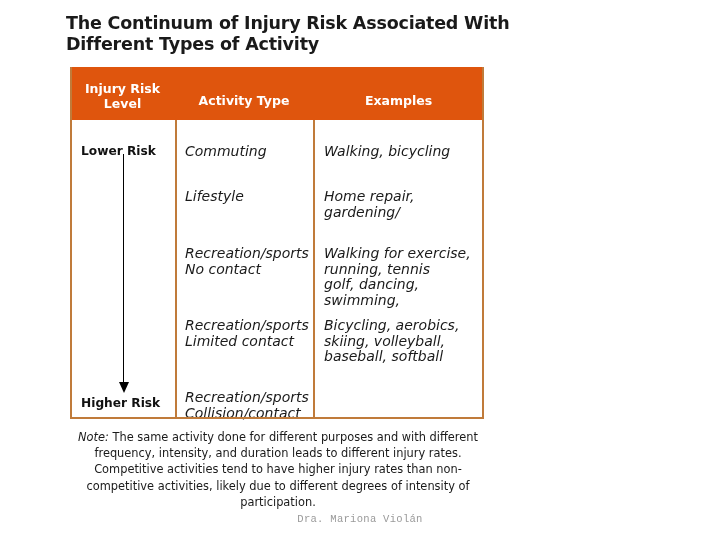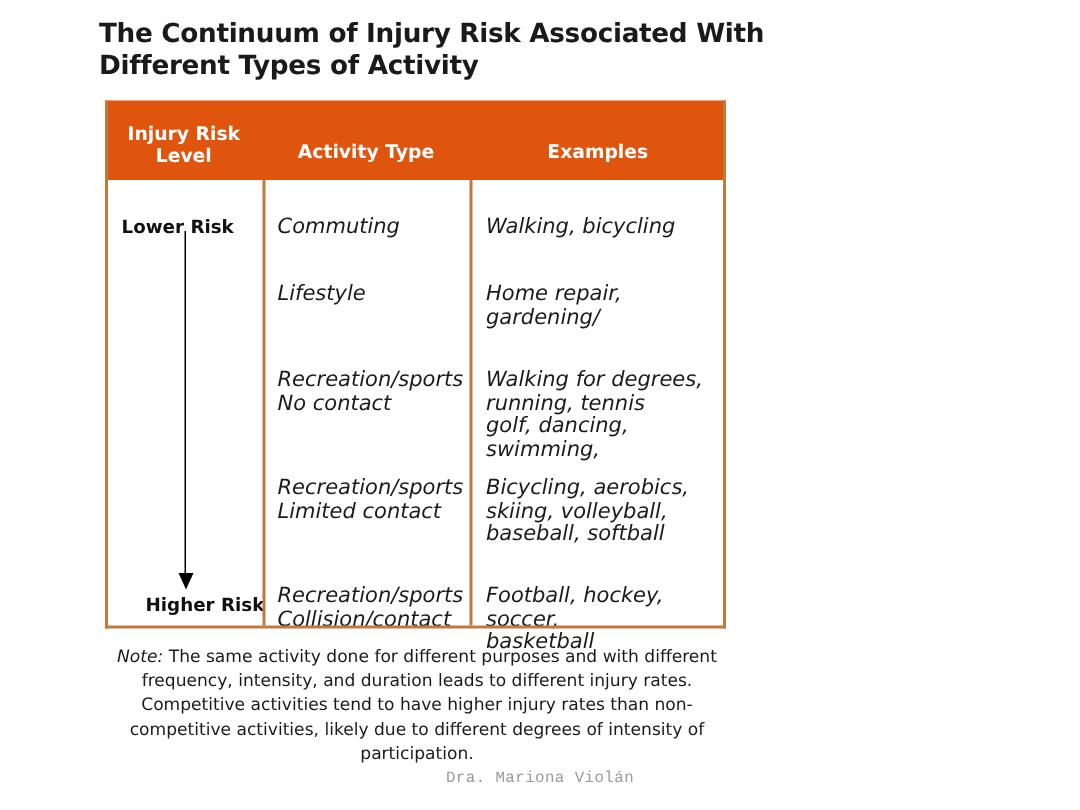--- a/index.html
+++ b/index.html
@@ -123,21 +123,21 @@
   .risk-label {
     position: absolute;
     font-family: "DejaVu Sans", sans-serif;
     font-weight: bold;
     font-size: 12.2px;
     color: #111111;
     left: 11px;
     width: 94px;
   }
   .risk-lower  { top: 12px; }
-  .risk-higher { top: 264px; margin-left: 16px; }
+  .risk-higher { top: 264px; }
 
   
   .arrow-line {
     position: absolute;
     left: 53px;
     top: 22px;
     width: 1px;
     height: 230px;
     background: #000000;
   }
@@ -235,44 +235,39 @@
       <div class="cell col-ex r2">
         <div>Home repair, gardening/</div>
         <div></div>
       </div>
 
       <div class="cell col-act r3">
         <div>Recreation/sports</div>
         <div>No contact</div>
       </div>
       <div class="cell col-ex r3">
-        <div>Walking for degrees,</div>
+        <div>Walking for exercise,</div>
         <div>running, tennis</div>
         <div>golf, dancing, swimming,</div>
       </div>
 
       <div class="cell col-act r4">
         <div>Recreation/sports</div>
         <div>Limited contact</div>
       </div>
       <div class="cell col-ex r4">
         <div>Bicycling, aerobics,</div>
         <div>skiing, volleyball,</div>
         <div>baseball, softball</div>
       </div>
 
       <div class="cell col-act r5">
         <div>Recreation/sports</div>
         <div>Collision/contact</div>
       </div>
-      <div class="cell col-ex r5">
-        <div>Football, hockey, soccer,</div>
-        <div>basketball</div>
-        <div></div>
-      </div>
 
     </div>
 
     <div class="col-div col-div-1"></div>
     <div class="col-div col-div-2"></div>
     <div class="table-frame"></div>
   </div>
 
   <div class="note">
     <span class="note-label">Note:</span><span> The same activity done for different purposes and with different frequency, intensity, and duration leads to different injury rates. Competitive activities tend to have higher injury rates than non-competitive activities, likely due to different degrees of intensity of participation.</span>

